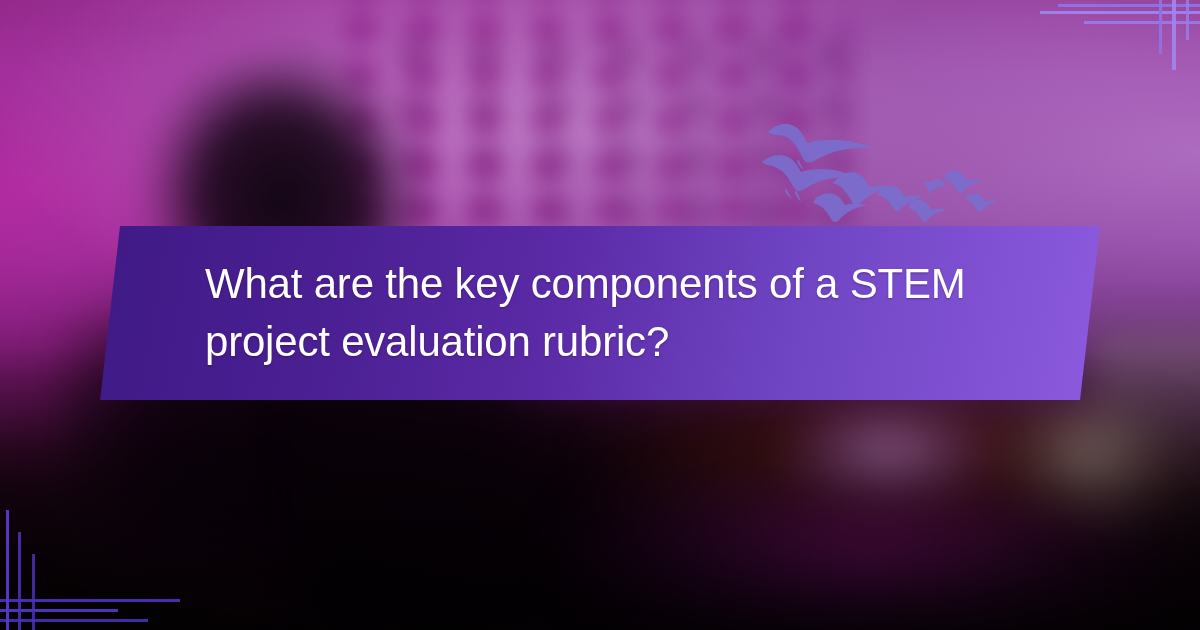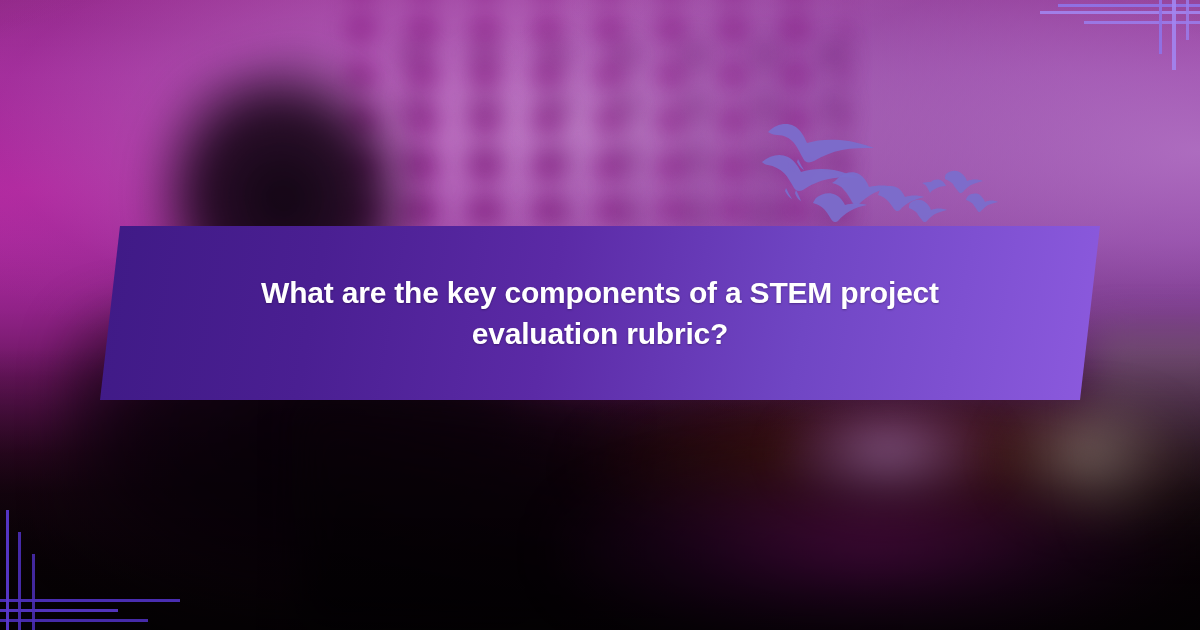--- a/index.html
+++ b/index.html
@@ -134,25 +134,24 @@
   #banner {
     position:absolute;
     left:100px; top:226px;
     width:1000px; height:174px;
     background:linear-gradient(100deg, #3f1a86 0%, #4a1f92 22%, #5b2aa6 45%, #7046c4 70%, #8c5ade 100%);
     clip-path:polygon(2.0% 0%, 100% 0%, 98.0% 100%, 0% 100%);
     display:flex; align-items:center; justify-content:center;
   }
   #headline {
     color:#ffffff;
-    font-size:30px;
+    font-size:42px;
     line-height:1.38;
-    font-weight:700;
+    font-weight:400;
     letter-spacing:-0.2px;
-    text-align:center;
     max-width:790px;
     text-shadow:0 1px 2px rgba(20,0,40,0.35);
   }
 </style>
 </head>
 <body>
 
 <div id="stage">
 
   <div class="bg-layer bg-base"></div>

